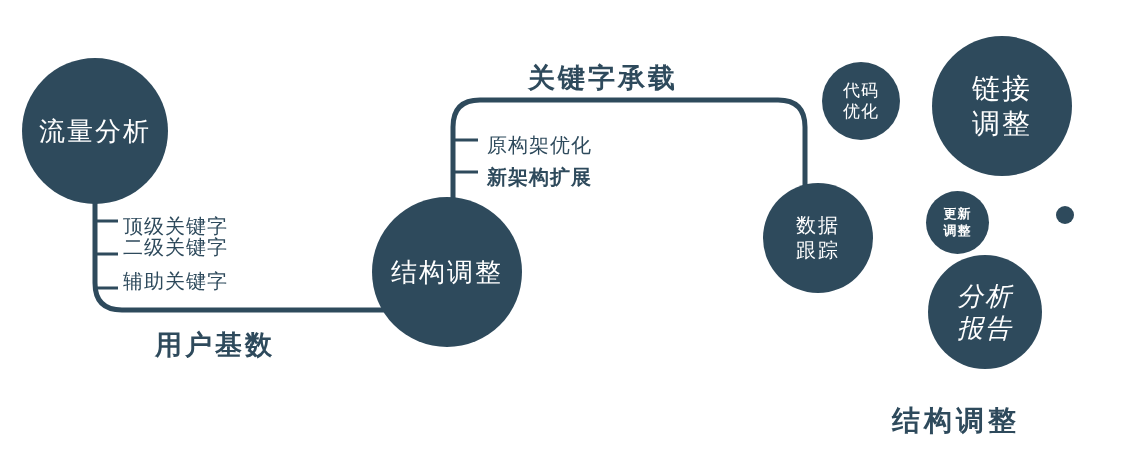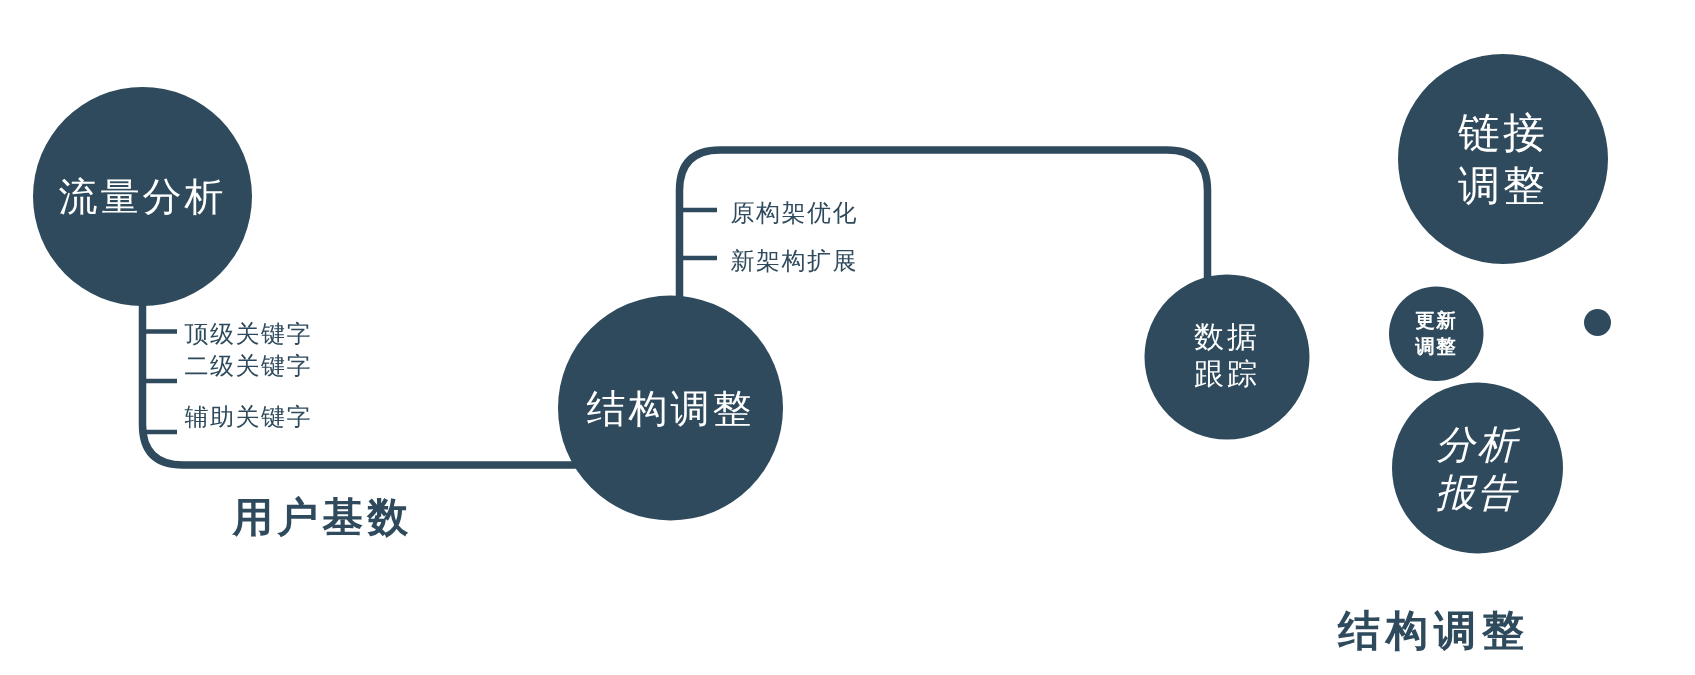--- a/index.html
+++ b/index.html
@@ -17,39 +17,39 @@
     background: var(--node-fill, #2e4a5c);
     color: var(--node-text, #ffffff);
     display: flex; flex-direction: column;
     align-items: center; justify-content: center;
     text-align: center; letter-spacing: 2px; line-height: 1.25;
   }
   .circle span { display: block; }
 
   .lbl { position: absolute; color: var(--ink, #2e4a5c); white-space: nowrap; }
   .edge-label { font-size: 27px; font-weight: 600; letter-spacing: 3px; }
-  .branch-label { font-size: 16px; letter-spacing: 1px; }
+  .branch-label { font-size: 20px; letter-spacing: 1px; }
   .phase { font-size: 28px; font-weight: 600; letter-spacing: 4px; }
 
   .c-traffic   { left: 22px;  top: 58px;  width: 146px; height: 146px; font-size: 26px; }
   .c-structure { left: 372px; top: 197px; width: 150px; height: 150px; font-size: 26px; text-align: center; }
   .c-data      { left: 763px; top: 183px; width: 110px; height: 110px; font-size: 20px; }
   .c-code      { left: 822px; top: 62px;  width: 78px;  height: 78px;  font-size: 17px; letter-spacing: 1px; }
   .c-link      { left: 932px; top: 36px;  width: 140px; height: 140px; font-size: 28px; text-align: center; }
   .c-update    { left: 926px; top: 191px; width: 63px;  height: 63px;  font-size: 13px; font-weight: bold; letter-spacing: 1px; }
   .c-report    { left: 928px; top: 255px; width: 114px; height: 114px; font-size: 26px; font-style: italic; }
   .c-dot       { left: 1056px; top: 206px; width: 18px; height: 18px; }
 
   .lbl-user-base     { left: 155px; top: 327px; }
   .lbl-keyword-carry { left: 528px; top: 60px; }
   .lbl-branch-l1 { left: 123px; top: 213px; }
   .lbl-branch-l2 { left: 123px; top: 234px; }
   .lbl-branch-l3 { left: 123px; top: 268px; }
   .lbl-branch-t1 { left: 487px; top: 132px; }
-  .lbl-branch-t2 { left: 487px; top: 164px; }
+  .lbl-branch-t2 { left: 487px; top: 164px; font-weight: bold; }
   .lbl-phase     { left: 892px; top: 402px; }
 </style>
 </head>
 <body style="background: rgb(255, 255, 255);">
 
 <div class="stage">
 
   <svg class="wires" width="1130" height="450" viewBox="0 0 1130 450" aria-hidden="true">
     <path d="M95 190 V283 Q95 310 122 310 H415" fill="none" stroke="currentColor" stroke-width="5"></path>
     <path d="M95 221 H118 M95 254 H118 M95 288 H118" fill="none" stroke="currentColor" stroke-width="3"></path>
@@ -63,38 +63,43 @@
 
   <div class="circle c-structure">
     <span>结构调整</span>
   </div>
 
   <div class="circle c-data">
     <span>数据</span>
     <span>跟踪</span>
   </div>
 
+  <div class="circle c-code">
+    <span>代码</span>
+    <span>优化</span>
+  </div>
 
   <div class="circle c-link">
     <span>链接</span>
     <span>调整</span>
   </div>
 
   <div class="circle c-update">
     <span>更新</span>
     <span>调整</span>
   </div>
 
   <div class="circle c-dot"></div>
 
   <div class="circle c-report">
     <span>分析</span>
     <span>报告</span>
   </div>
 
+  <div class="lbl edge-label lbl-keyword-carry">关键字承载</div>
   <div class="lbl edge-label lbl-user-base">用户基数</div>
 
   <div class="lbl branch-label lbl-branch-l1">顶级关键字</div>
   <div class="lbl branch-label lbl-branch-l2">二级关键字</div>
   <div class="lbl branch-label lbl-branch-l3">辅助关键字</div>
 
   <div class="lbl branch-label lbl-branch-t1">原构架优化</div>
   <div class="lbl branch-label lbl-branch-t2">新架构扩展</div>
 
   <div class="lbl phase lbl-phase">结构调整</div>

